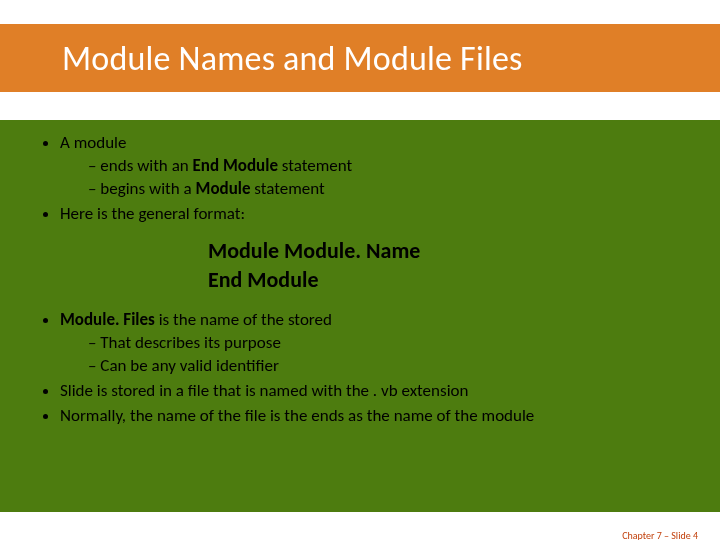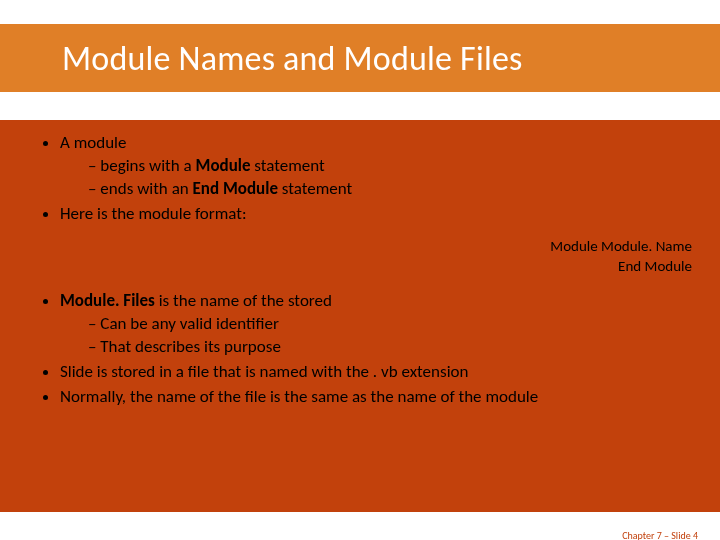--- a/index.html
+++ b/index.html
@@ -36,21 +36,21 @@
     font-size: 34px;
     font-weight: 400;
     letter-spacing: 0.2px;
   }
   .body {
     position: absolute;
     top: 108px;
     left: 0;
     right: 0;
     bottom: 40px;
-    background: #c2410c;
+    background: #4d7c0f;
     padding: 10px 28px 10px 0;
     box-sizing: border-box;
   }
   ul.top {
     list-style: disc;
     margin: 0;
     padding-left: 60px;
     font-size: 17px;
     line-height: 1.35;
   }
@@ -60,24 +60,23 @@
   ul.sub {
     list-style: none;
     margin: 0;
     padding-left: 28px;
   }
   ul.sub > li::before {
     content: "– ";
   }
   .code-block {
     margin: 10px 0 14px 208px;
-    font-size: 15px;
-    font-weight: 400;
+    font-size: 22px;
+    font-weight: 700;
     line-height: 1.35;
-    text-align: right;
   }
   .code-line2 {
     padding-left: 24px;
   }
   .b { font-weight: 700; }
   .footer {
     position: absolute;
     right: 22px;
     bottom: 10px;
     font-size: 10px;
@@ -93,50 +92,50 @@
     <span class="title-text">Module Names and Module Files</span>
   </div>
 
   <div class="body">
 
     <ul class="top">
       <li>
         <span>A module</span>
         <ul class="sub">
           <li>
-            <span>begins with a </span><span class="b">Module</span><span> statement</span>
+            <span>ends with an </span><span class="b">End Module</span><span> statement</span>
           </li>
           <li>
-            <span>ends with an </span><span class="b">End Module</span><span> statement</span>
+            <span>begins with a </span><span class="b">Module</span><span> statement</span>
           </li>
         </ul>
       </li>
       <li>
-        <span>Here is the module format:</span>
+        <span>Here is the general format:</span>
       </li>
     </ul>
 
     <div class="code-block">
       <div>Module Module. Name</div>
       <div>End Module</div>
     </div>
 
     <ul class="top">
       <li>
         <span class="b">Module. Files</span><span> is the name of the stored</span>
         <ul class="sub">
+          <li><span>That describes its purpose</span></li>
           <li><span>Can be any valid identifier</span></li>
-          <li><span>That describes its purpose</span></li>
         </ul>
       </li>
       <li>
         <span>Slide is stored in a file that is named with the . vb extension</span>
       </li>
       <li>
-        <span>Normally, the name of the file is the same as the name of the module</span>
+        <span>Normally, the name of the file is the ends as the name of the module</span>
       </li>
     </ul>
 
   </div>
 
   <div class="footer">Chapter 7 – Slide 4</div>
 
 </div>
 
 </body></html>

